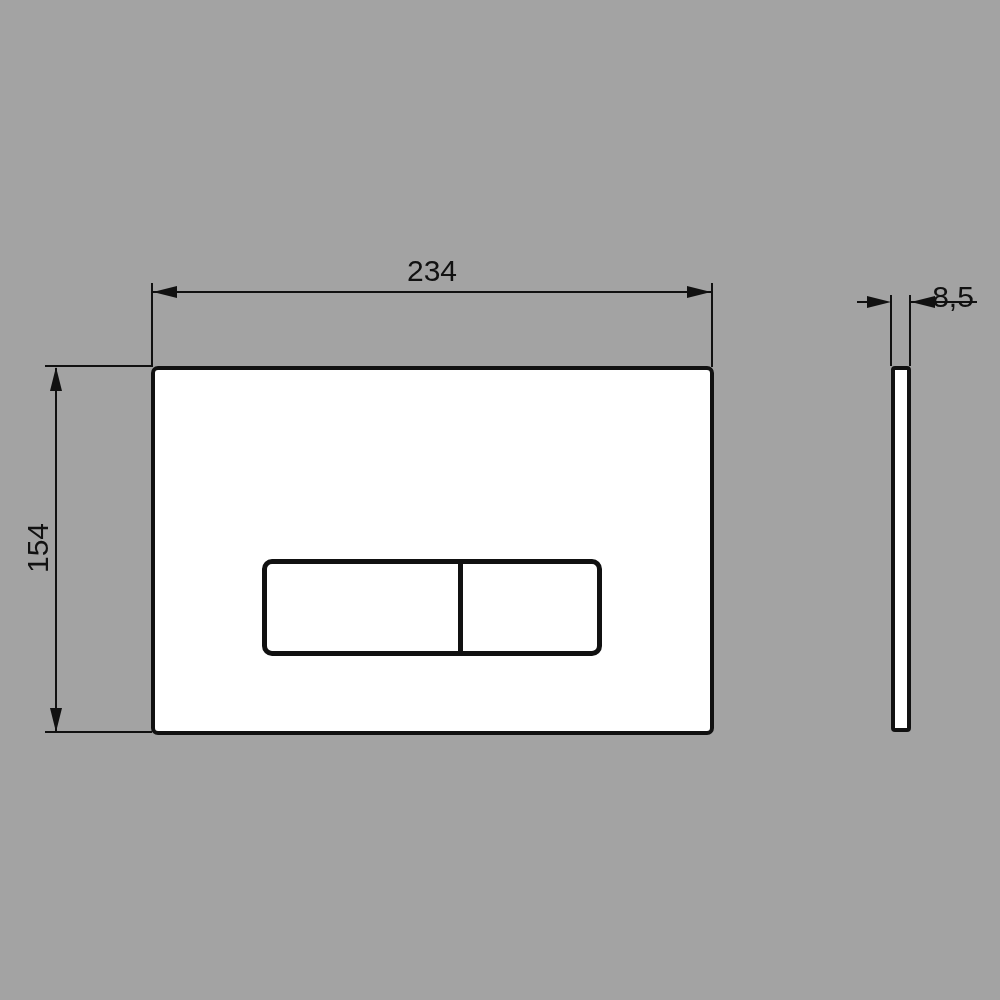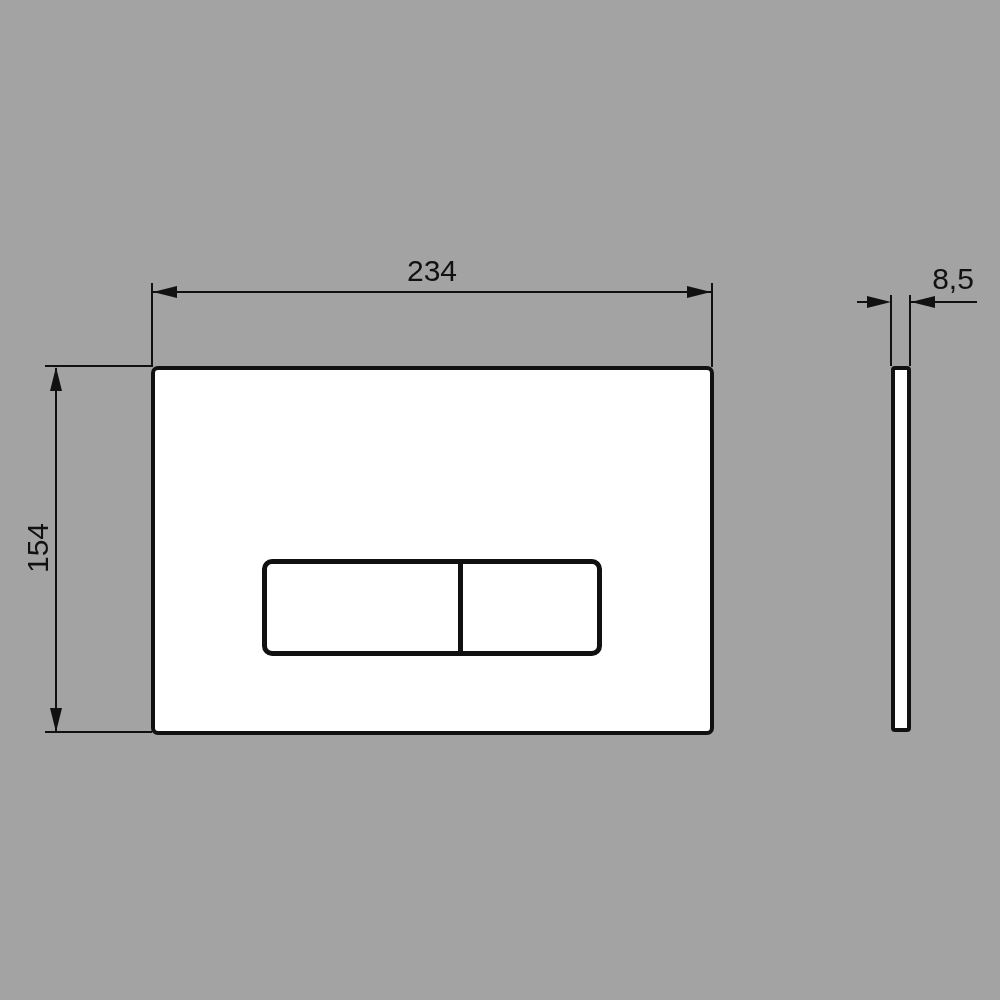--- a/index.html
+++ b/index.html
@@ -75,21 +75,21 @@
   .ext-85-left  { left: 890px; top: 295px; height: 71px; }
   .ext-85-right { left: 909px; top: 295px; height: 71px; }
   .tail-85-left  { left: 857px; top: 301px; width: 14px; }
   .tail-85-right { left: 911px; top: 301px; width: 66px; }
   .arrow-85-left  { left: 867px; top: 296px; width: 0; height: 0;
     border-top: 6px solid transparent; border-bottom: 6px solid transparent;
     border-left: 24px solid #111; }
   .arrow-85-right { left: 911px; top: 296px; width: 0; height: 0;
     border-top: 6px solid transparent; border-bottom: 6px solid transparent;
     border-right: 24px solid #111; }
-  .label-85 { left: 926px; top: 264px; width: 54px;
+  .label-85 { left: 926px; top: 282px; width: 54px;
     font-size: 30px; line-height: 30px; text-align: center; }
 </style>
 </head>
 <body>
 
 <div id="canvas">
 
   <div class="abs plate"></div>
   <div class="abs button-panel"></div>
   <div class="abs button-divider"></div>

